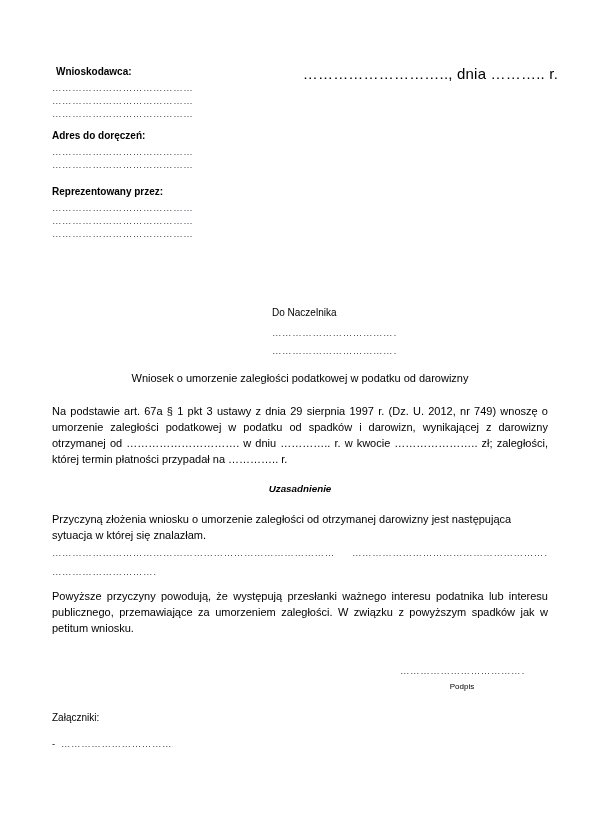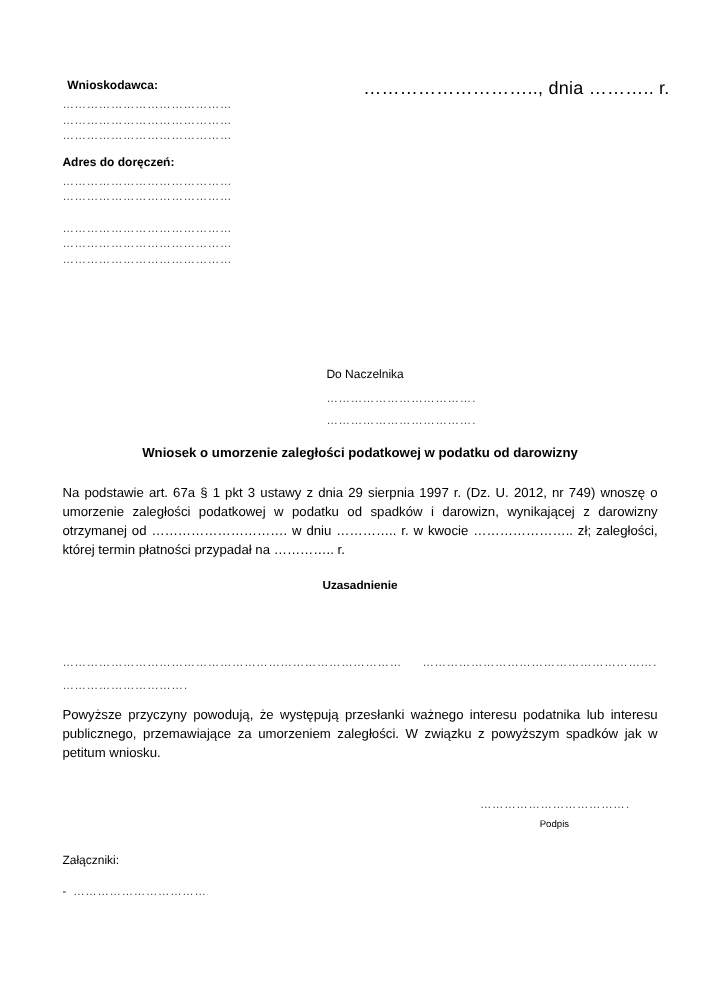--- a/index.html
+++ b/index.html
@@ -82,21 +82,21 @@
   .addressee .dots { width: 125px; margin-bottom: 5px; }
 
   
   .doc-title {
     position: absolute;
     left: 50px;
     top: 371px;
     width: 500px;
     text-align: center;
     font-size: 11px;
-    font-weight: bold;
+    font-weight: normal;
     line-height: 15px;
   }
 
   
   .body-block {
     position: absolute;
     left: 52px;
     width: 496px;
     font-size: 11px;
     line-height: 16px;
@@ -111,20 +111,21 @@
   #p-basis { top: 403px; }
   .section-head {
     position: absolute;
     left: 50px;
     top: 481px;
     width: 500px;
     text-align: center;
     font-size: 9.8px;
     font-weight: bold;
     line-height: 15px;
+    font-style: italic;
   }
   #p-reason { top: 511px; }
 
   .fill-rows {
     position: absolute;
     left: 52px;
     top: 546px;
     width: 496px;
   }
   .fill-row-split {
@@ -199,39 +200,41 @@
 
     <div class="group">
       <div class="field-label">Adres do doręczeń:</div>
       <div class="dots">…………………………………….</div>
       <div class="dots">…………………………………….</div>
     </div>
 
     <div class="gap-md"></div>
 
     <div class="group">
+      <div class="field-label">Reprezentowany przez:</div>
       <div class="dots">…………………………………….</div>
       <div class="dots">…………………………………….</div>
       <div class="dots">…………………………………….</div>
     </div>
 
   </div>
 
   <div class="addressee">
     <div class="line1">Do Naczelnika</div>
     <div class="dots">…………………………………</div>
     <div class="dots">…………………………………</div>
   </div>
 
   <div class="doc-title">Wniosek o umorzenie zaległości podatkowej w podatku od darowizny</div>
 
   <div class="body-block para" id="p-basis">Na podstawie art. 67a § 1 pkt 3 ustawy z dnia  29 sierpnia 1997 r. (Dz. U. 2012, nr 749) wnoszę o umorzenie zaległości podatkowej w podatku od spadków i darowizn, wynikającej z darowizny otrzymanej od …………………………. w dniu ………….. r. w kwocie ………………….. zł; zaległości, której termin płatności przypadał na ………….. r.</div>
 
   <div class="section-head">Uzasadnienie</div>
 
+  <div class="body-block para nojust" id="p-reason">Przyczyną złożenia wniosku o umorzenie zaległości od otrzymanej darowizny jest następująca sytuacja w której się znalazłam.</div>
 
   <div class="fill-rows">
     <div class="fill-row-split">
       <span class="dots a">……………………………………………………………………………………</span>
       <span class="dots b">……………………………………………………………………</span>
     </div>
     <div class="dots short">……………………………….</div>
   </div>
 
   <div class="body-block para" id="p-conclusion">Powyższe przyczyny powodują, że występują przesłanki ważnego interesu podatnika lub interesu publicznego, przemawiające za umorzeniem zaległości. W związku z powyższym spadków jak w petitum wniosku.</div>

